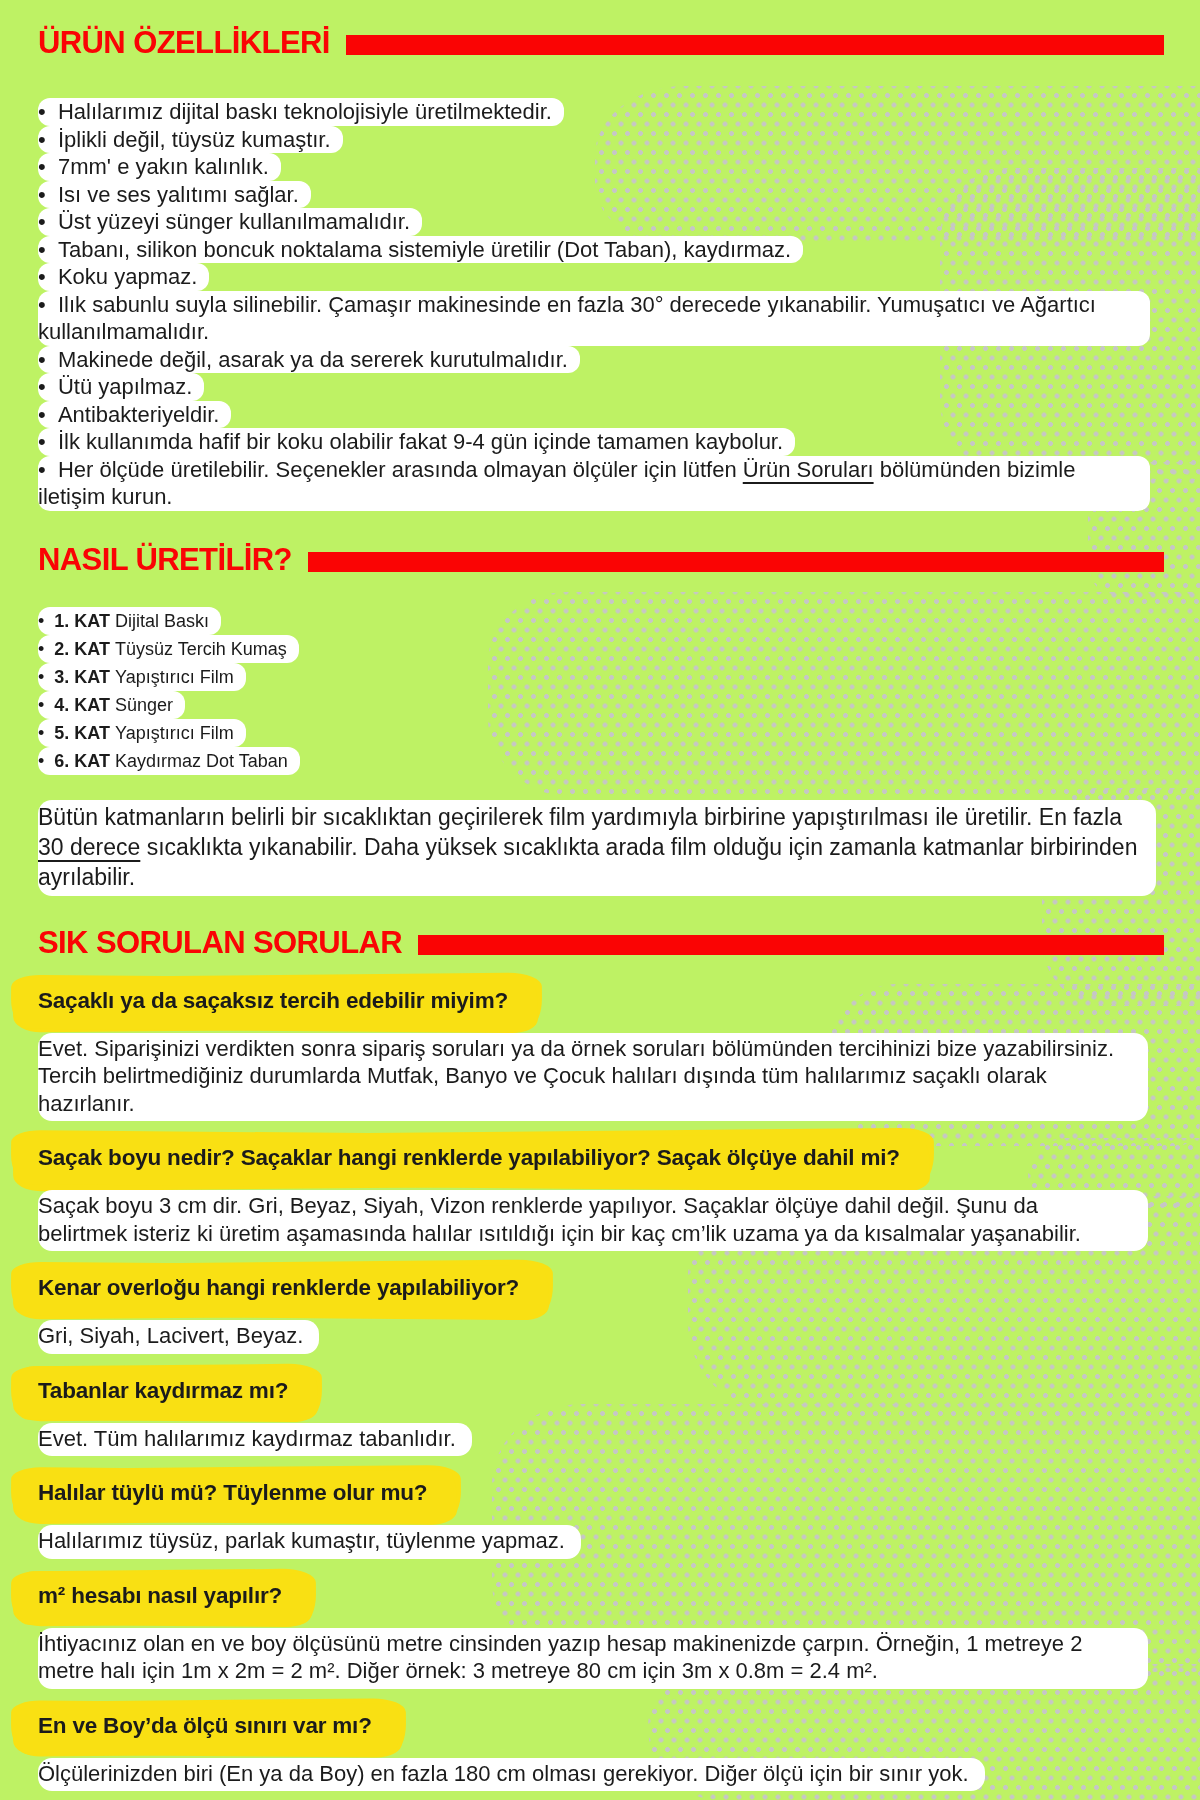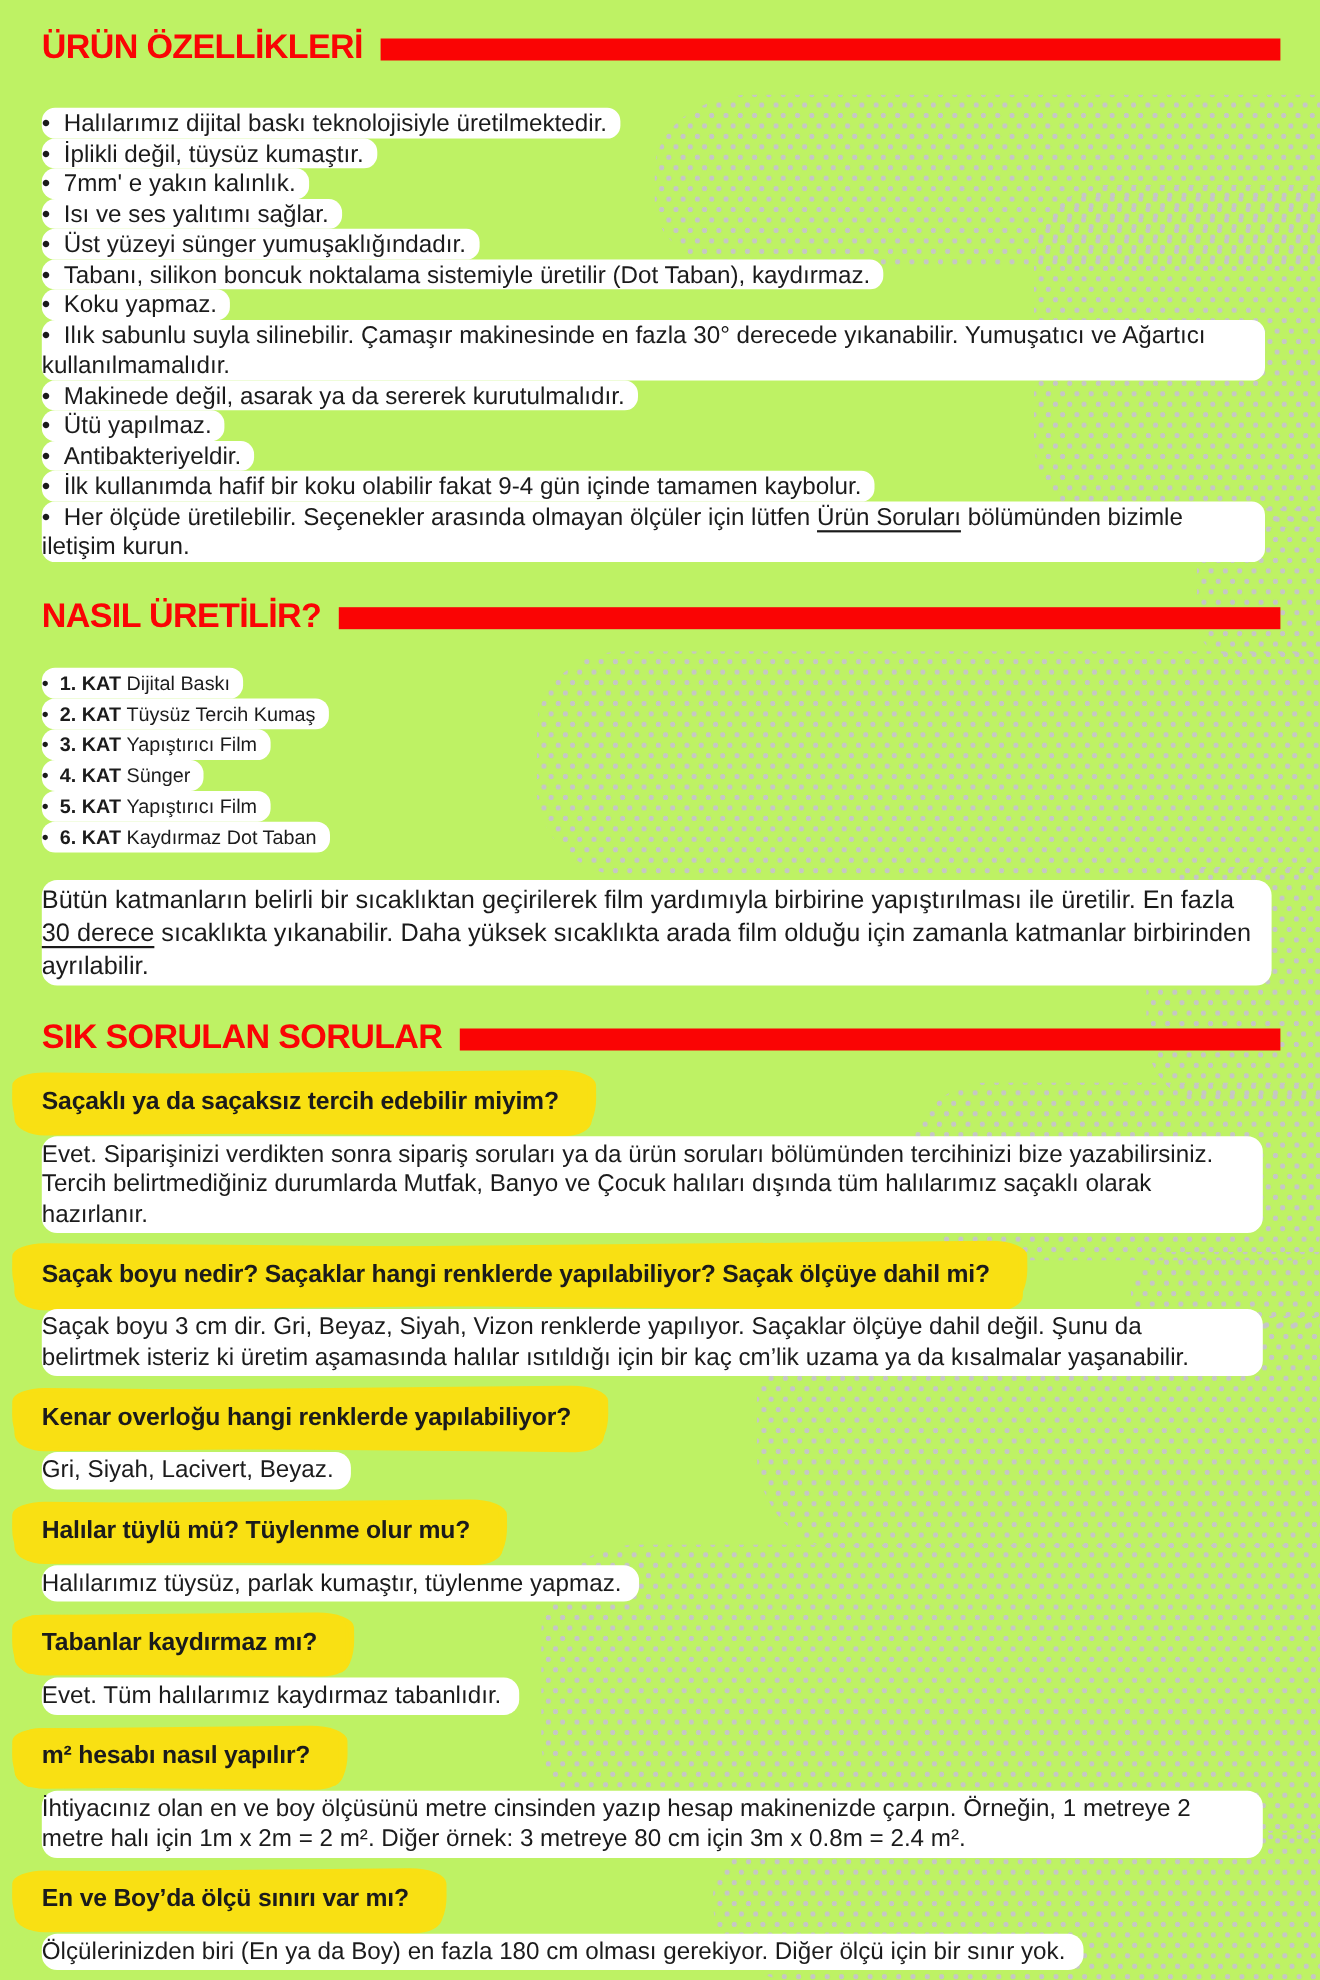--- a/index.html
+++ b/index.html
@@ -118,21 +118,21 @@
     <div class="sec-head">
       <span class="sec-title">ÜRÜN ÖZELLİKLERİ</span>
       <span class="sec-bar"></span>
     </div>
 
     <div class="b-list">
       <div class="b-item">Halılarımız dijital baskı teknolojisiyle üretilmektedir.</div>
       <div class="b-item">İplikli değil, tüysüz kumaştır.</div>
       <div class="b-item">7mm' e yakın kalınlık.</div>
       <div class="b-item">Isı ve ses yalıtımı sağlar.</div>
-      <div class="b-item">Üst yüzeyi sünger yumuşaklığındadır.</div>
+      <div class="b-item">Üst yüzeyi sünger kullanılmamalıdır.</div>
       <div class="b-item">Tabanı, silikon boncuk noktalama sistemiyle üretilir (Dot Taban), kaydırmaz.</div>
       <div class="b-item">Koku yapmaz.</div>
       <div class="b-item">Ilık sabunlu suyla silinebilir. Çamaşır makinesinde en fazla 30° derecede yıkanabilir. Yumuşatıcı ve Ağartıcı kullanılmamalıdır.</div>
       <div class="b-item">Makinede değil, asarak ya da sererek kurutulmalıdır.</div>
       <div class="b-item">Ütü yapılmaz.</div>
       <div class="b-item">Antibakteriyeldir.</div>
       <div class="b-item">İlk kullanımda hafif bir koku olabilir fakat 9-4 gün içinde tamamen kaybolur.</div>
       <div class="b-item"><span>Her ölçüde üretilebilir. Seçenekler arasında olmayan ölçüler için lütfen </span><span class="u">Ürün Soruları</span><span> bölümünden bizimle iletişim kurun.</span></div>
     </div>
 
@@ -153,37 +153,37 @@
     <p class="note"><span>Bütün katmanların belirli bir sıcaklıktan geçirilerek film yardımıyla birbirine yapıştırılması ile üretilir. En fazla </span><span class="u">30 derece</span><span> sıcaklıkta yıkanabilir. Daha yüksek sıcaklıkta arada film olduğu için zamanla katmanlar birbirinden ayrılabilir.</span></p>
 
     <div class="sec-head h3-gap">
       <span class="sec-title">SIK SORULAN SORULAR</span>
       <span class="sec-bar"></span>
     </div>
 
     <div class="faq">
       <div>
         <span class="q">Saçaklı ya da saçaksız tercih edebilir miyim?</span>
-        <p class="a">Evet. Siparişinizi verdikten sonra sipariş soruları ya da ürün soruları bölümünden tercihinizi bize yazabilirsiniz. Tercih belirtmediğiniz durumlarda Mutfak, Banyo ve Çocuk halıları dışında tüm halılarımız saçaklı olarak hazırlanır.</p>
+        <p class="a">Evet. Siparişinizi verdikten sonra sipariş soruları ya da örnek soruları bölümünden tercihinizi bize yazabilirsiniz. Tercih belirtmediğiniz durumlarda Mutfak, Banyo ve Çocuk halıları dışında tüm halılarımız saçaklı olarak hazırlanır.</p>
       </div>
       <div>
         <span class="q">Saçak boyu nedir? Saçaklar hangi renklerde yapılabiliyor? Saçak ölçüye dahil mi?</span>
         <p class="a">Saçak boyu 3 cm dir. Gri, Beyaz, Siyah, Vizon renklerde yapılıyor. Saçaklar ölçüye dahil değil. Şunu da belirtmek isteriz ki üretim aşamasında halılar ısıtıldığı için bir kaç cm’lik uzama ya da kısalmalar yaşanabilir.</p>
       </div>
       <div>
         <span class="q">Kenar overloğu hangi renklerde yapılabiliyor?</span>
         <p class="a">Gri, Siyah, Lacivert, Beyaz.</p>
       </div>
       <div>
+        <span class="q">Tabanlar kaydırmaz mı?</span>
+        <p class="a">Evet. Tüm halılarımız kaydırmaz tabanlıdır.</p>
+      </div>
+      <div>
         <span class="q">Halılar tüylü mü? Tüylenme olur mu?</span>
         <p class="a">Halılarımız tüysüz, parlak kumaştır, tüylenme yapmaz.</p>
-      </div>
-      <div>
-        <span class="q">Tabanlar kaydırmaz mı?</span>
-        <p class="a">Evet. Tüm halılarımız kaydırmaz tabanlıdır.</p>
       </div>
       <div>
         <span class="q">m² hesabı nasıl yapılır?</span>
         <p class="a">İhtiyacınız olan en ve boy ölçüsünü metre cinsinden yazıp hesap makinenizde çarpın. Örneğin, 1 metreye 2 metre halı için 1m x 2m = 2 m². Diğer örnek: 3 metreye 80 cm için 3m x 0.8m = 2.4 m².</p>
       </div>
       <div>
         <span class="q">En ve Boy’da ölçü sınırı var mı?</span>
         <p class="a">Ölçülerinizden biri (En ya da Boy) en fazla 180 cm olması gerekiyor. Diğer ölçü için bir sınır yok.</p>
       </div>
     </div>

